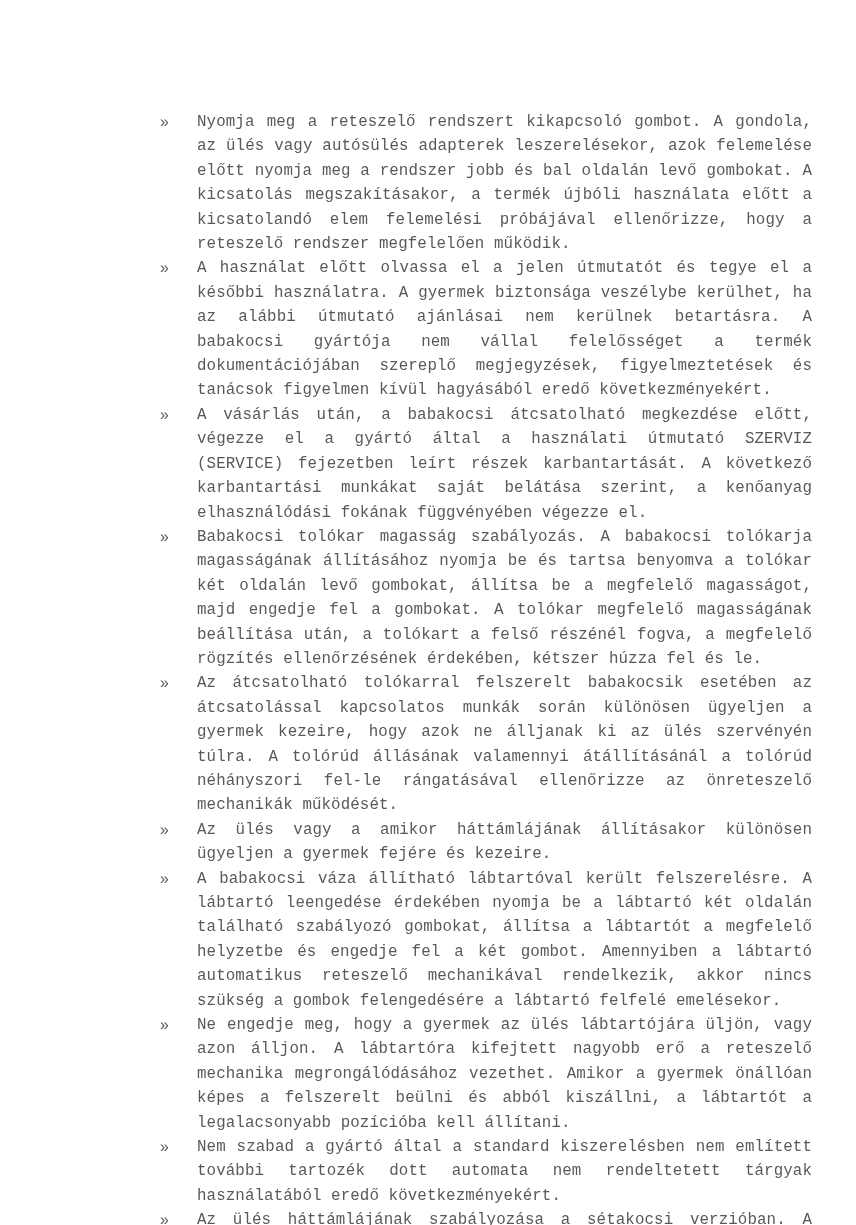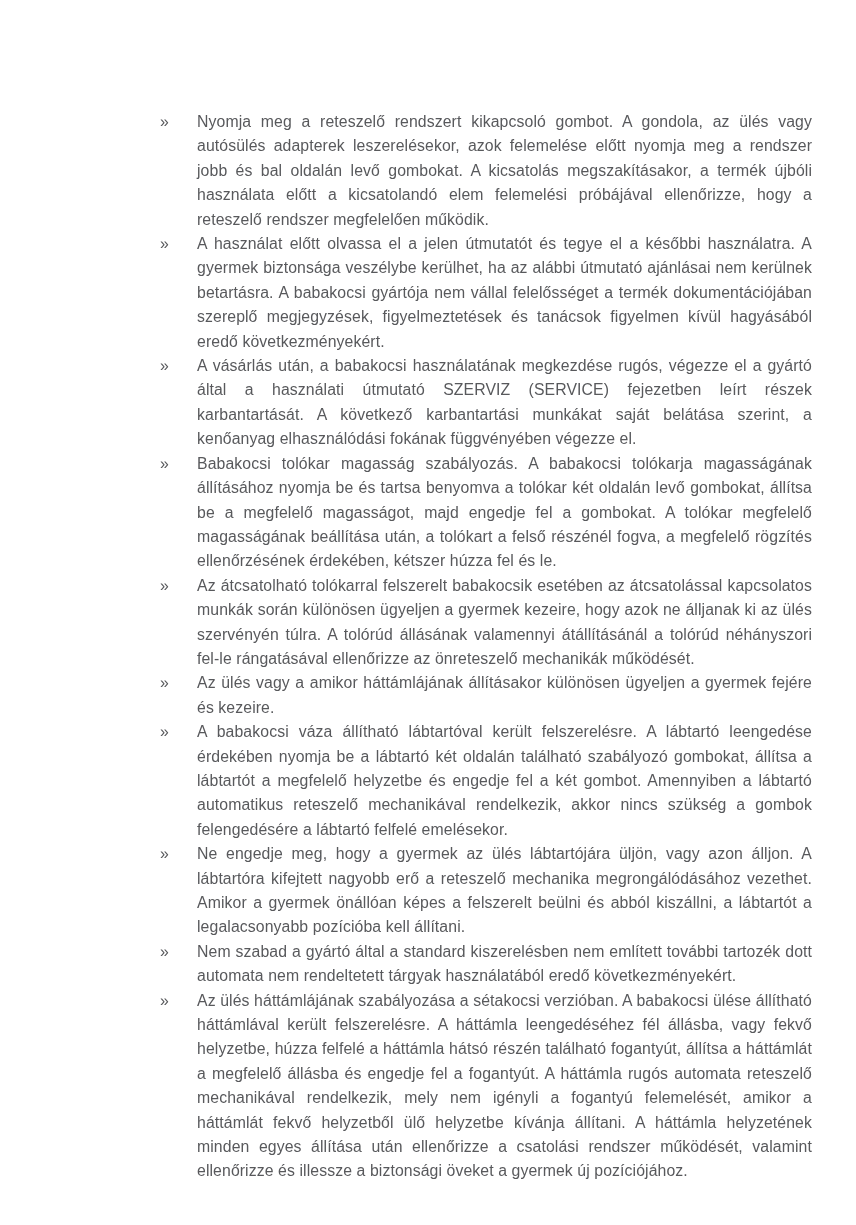--- a/index.html
+++ b/index.html
@@ -37,40 +37,41 @@
     letter-spacing: 0.1px;
   }
   .text {
     flex: 1;
     margin: 0;
     font-size: 15.8px;
     line-height: 24.4px;
     letter-spacing: 0.1px;
     text-align: justify;
     text-justify: inter-word;
+    font-family: Liberation Mono, monospace;
   }
 </style>
 </head>
 <body>
 
 <div class="page">
   <div class="bullet-list" id="bullet-list">
   <div class="item">
     <span class="bullet">»</span>
     <p class="text">Nyomja meg a reteszelő rendszert kikapcsoló gombot. A gondola, az ülés vagy autósülés adapterek leszerelésekor, azok felemelése előtt nyomja meg a rendszer jobb és bal oldalán levő gombokat. A kicsatolás megszakításakor, a termék újbóli használata előtt a kicsatolandó elem felemelési próbájával ellenőrizze, hogy a reteszelő rendszer megfelelően működik.</p>
   </div>
 
   <div class="item">
     <span class="bullet">»</span>
     <p class="text">A használat előtt olvassa el a jelen útmutatót és tegye el a későbbi használatra. A gyermek biztonsága veszélybe kerülhet, ha az alábbi útmutató ajánlásai nem kerülnek betartásra. A babakocsi gyártója nem vállal felelősséget a termék dokumentációjában szereplő megjegyzések, figyelmeztetések és tanácsok figyelmen kívül hagyásából eredő következményekért.</p>
   </div>
 
   <div class="item">
     <span class="bullet">»</span>
-    <p class="text">A vásárlás után, a babakocsi használatának megkezdése rugós, végezze el a gyártó által a használati útmutató SZERVIZ (SERVICE) fejezetben leírt részek karbantartását. A következő karbantartási munkákat saját belátása szerint, a kenőanyag elhasználódási fokának függvényében végezze el.</p>
+    <p class="text">A vásárlás után, a babakocsi átcsatolható megkezdése előtt, végezze el a gyártó által a használati útmutató SZERVIZ (SERVICE) fejezetben leírt részek karbantartását. A következő karbantartási munkákat saját belátása szerint, a kenőanyag elhasználódási fokának függvényében végezze el.</p>
   </div>
 
   <div class="item">
     <span class="bullet">»</span>
     <p class="text">Babakocsi tolókar magasság szabályozás. A babakocsi tolókarja magasságának állításához nyomja be és tartsa benyomva a tolókar két oldalán levő gombokat, állítsa be a megfelelő magasságot, majd engedje fel a gombokat. A tolókar megfelelő magasságának beállítása után, a tolókart a felső részénél fogva, a megfelelő rögzítés ellenőrzésének érdekében, kétszer húzza fel és le.</p>
   </div>
 
   <div class="item">
     <span class="bullet">»</span>
     <p class="text">Az átcsatolható tolókarral felszerelt babakocsik esetében az átcsatolással kapcsolatos munkák során különösen ügyeljen a gyermek kezeire, hogy azok ne álljanak ki az ülés szervényén túlra. A tolórúd állásának valamennyi átállításánál a tolórúd néhányszori fel-le rángatásával ellenőrizze az önreteszelő mechanikák működését.</p>

